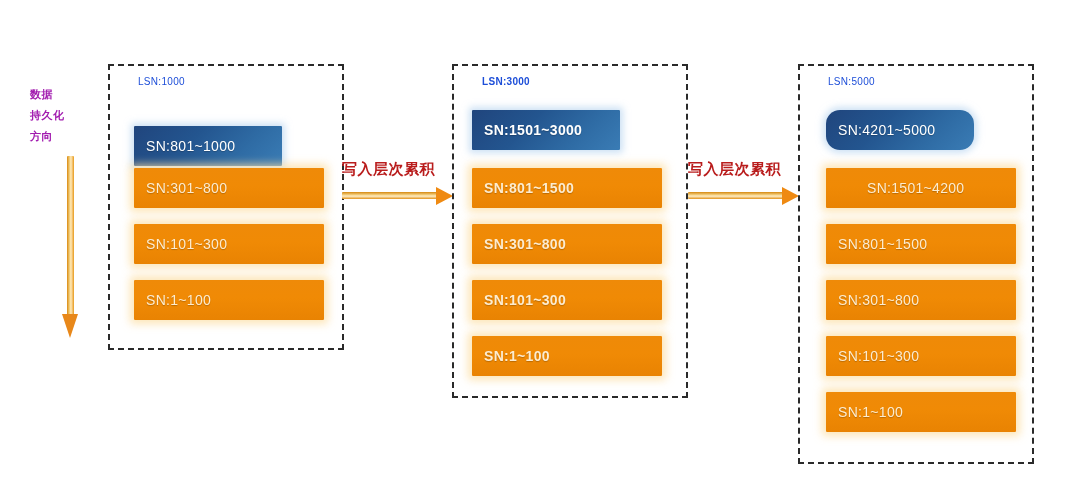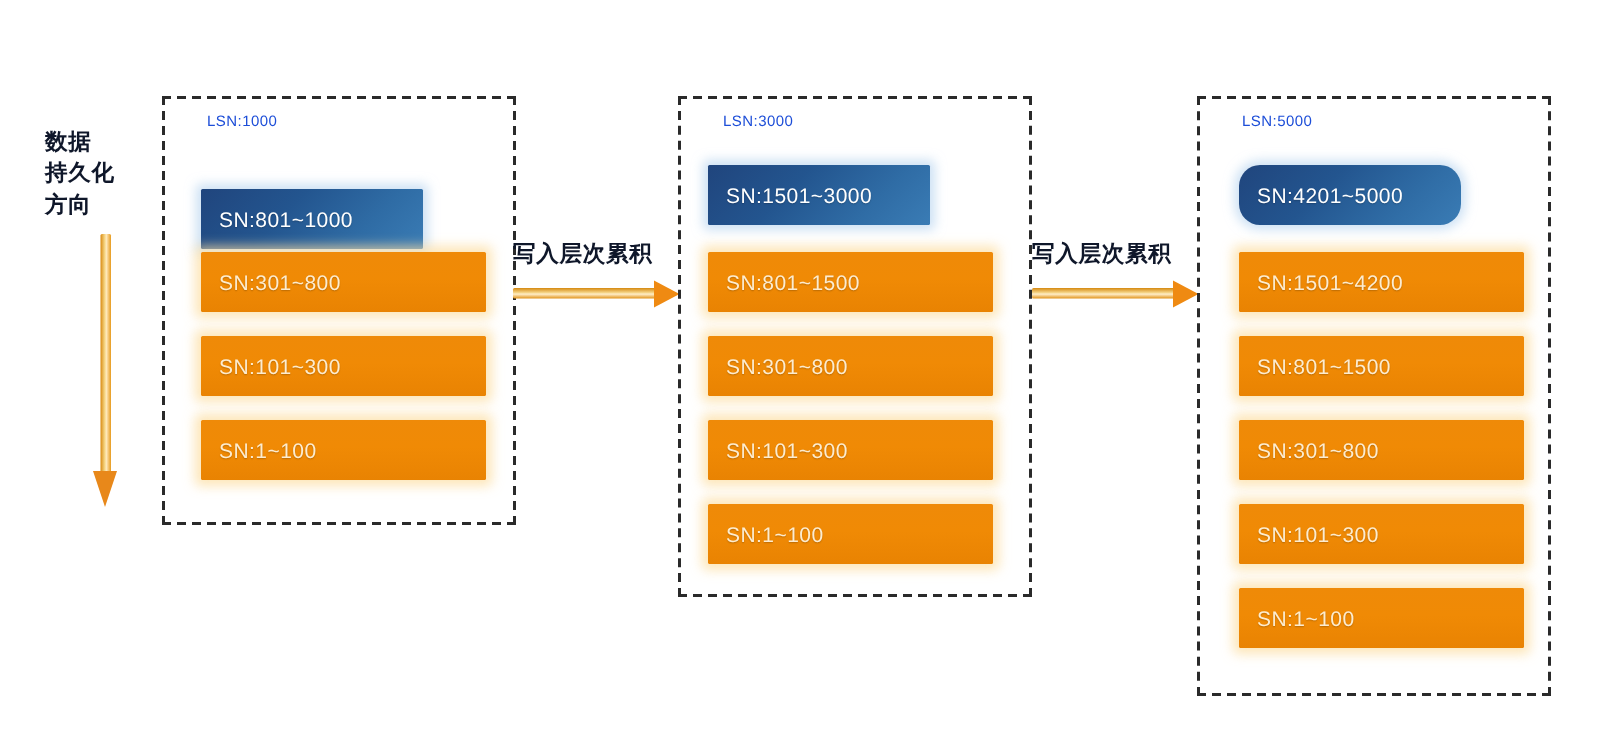--- a/index.html
+++ b/index.html
@@ -22,23 +22,23 @@
   }
 
   
   .dir-group {
     position: absolute;
     left: 30px;
     top: 84px;
     width: 72px;
   }
   .dir-label {
-    font-size: 15px;
+    font-size: 11px;
     line-height: 21px;
-    color: #0f172a;
+    color: #a21caf;
     font-weight: 700;
     letter-spacing: 0.5px;
     text-align: left;
     white-space: pre-line;
   }
   .dir-arrow {
     position: absolute;
     left: 36px;
     top: 72px;
     width: 9px;
@@ -109,21 +109,21 @@
   
   .flow {
     position: absolute;
   }
   .flow .flow-label {
     position: absolute;
     left: 0;
     top: 0;
     font-size: 15px;
     font-weight: 700;
-    color: #0f172a;
+    color: #b91c1c;
     letter-spacing: 0.5px;
     white-space: nowrap;
   }
   .flow .shaft {
     position: absolute;
     left: 0;
     height: 7px;
     background: linear-gradient(to bottom, #d5880f 0%, #f6d68a 45%, #ffeec9 58%, #e1931b 100%);
     border-radius: 1px;
   }
@@ -166,21 +166,21 @@
       <span class="layer-label">SN:1~100</span>
     </div>
   </div>
 
   <div class="flow" style="left:342px; top:160px; width:112px; height:46px;">
     <div class="flow-label">写入层次累积</div>
     <div class="shaft" style="top:32px; width:96px;"></div>
     <div class="head" style="left:94px; top:27px;"></div>
   </div>
 
-  <div class="panel" style="left:452px; top:64px; width:236px; height:334px;">
+  <div class="panel" style="left:452px; top:64px; width:236px; height:334px;font-weight:bold;">
     <div class="panel-title">LSN:3000</div>
     <div class="layer blue" style="left:18px; top:44px; width:148px; height:40px;text-align:right;">
       <span class="layer-label">SN:1501~3000</span>
     </div>
     <div class="layer orange" style="left:18px; top:102px; width:190px; height:40px;">
       <span class="layer-label">SN:801~1500</span>
     </div>
     <div class="layer orange" style="left:18px; top:158px; width:190px; height:40px;">
       <span class="layer-label">SN:301~800</span>
     </div>
@@ -196,21 +196,21 @@
     <div class="flow-label">写入层次累积</div>
     <div class="shaft" style="top:32px; width:96px;"></div>
     <div class="head" style="left:94px; top:27px;"></div>
   </div>
 
   <div class="panel" style="left:798px; top:64px; width:236px; height:400px;">
     <div class="panel-title">LSN:5000</div>
     <div class="layer blue" style="left:26px; top:44px; width:148px; height:40px;border-radius:14px;">
       <span class="layer-label">SN:4201~5000</span>
     </div>
-    <div class="layer orange" style="left:26px; top:102px; width:190px; height:40px;">
+    <div class="layer orange" style="left:26px; top:102px; width:190px; height:40px;padding-left:29px;">
       <span class="layer-label">SN:1501~4200</span>
     </div>
     <div class="layer orange" style="left:26px; top:158px; width:190px; height:40px;">
       <span class="layer-label">SN:801~1500</span>
     </div>
     <div class="layer orange" style="left:26px; top:214px; width:190px; height:40px;">
       <span class="layer-label">SN:301~800</span>
     </div>
     <div class="layer orange" style="left:26px; top:270px; width:190px; height:40px;">
       <span class="layer-label">SN:101~300</span>

